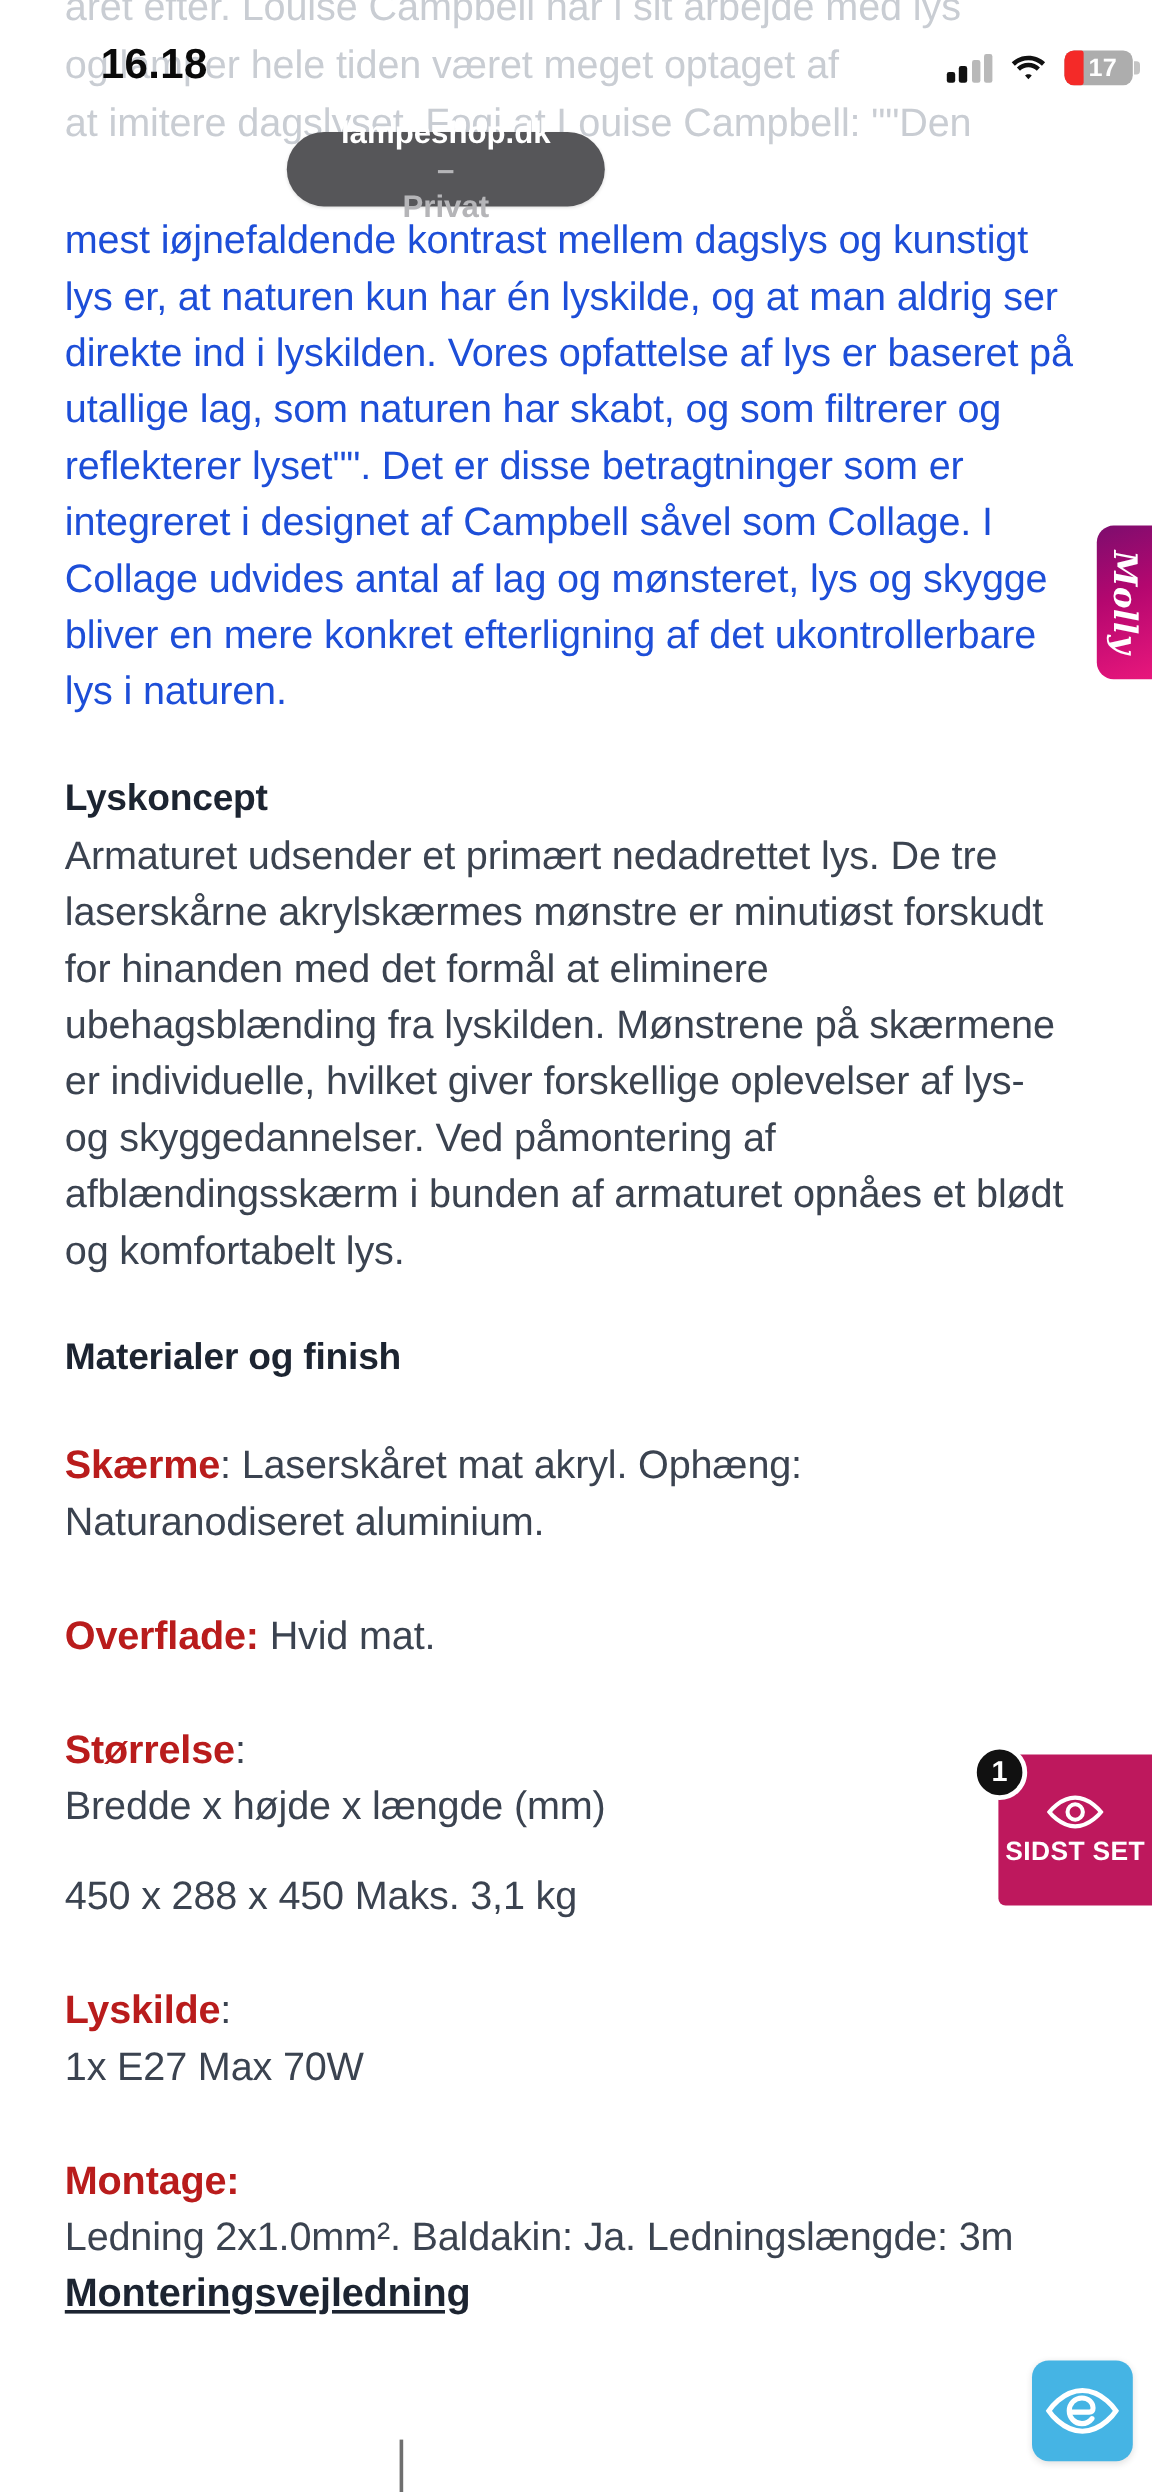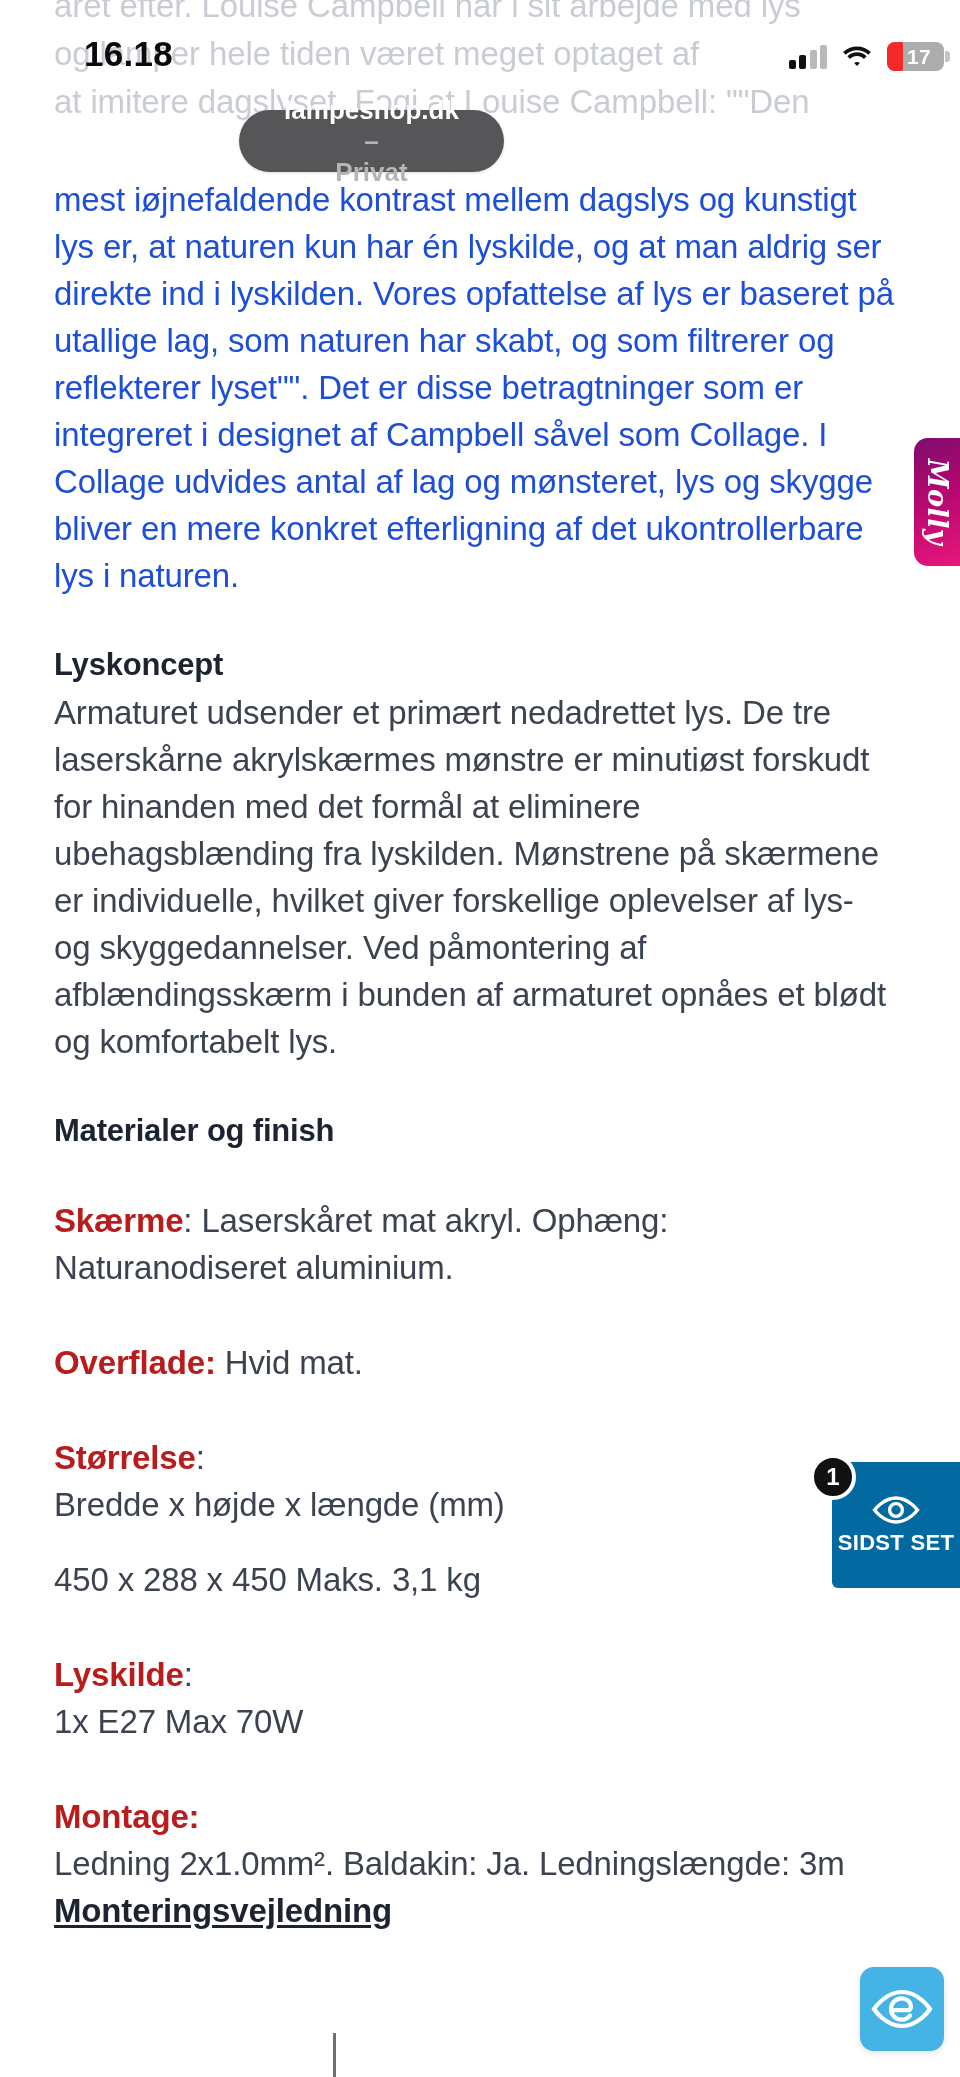--- a/index.html
+++ b/index.html
@@ -147,21 +147,21 @@
   
   .sidst-wrap {
     position:absolute;
     right:0; top:1462px;
     width:150px; height:126px;
     z-index:30;
   }
   .sidst-box {
     position:absolute; left:22px; top:0;
     width:128px; height:126px;
-    background:#0369a1;
+    background:#be185d;
     border-radius:6px 0 0 6px;
     display:flex; flex-direction:column;
     align-items:center; justify-content:center;
     gap:5px;
   }
   .sidst-box .eye-ic { width:52px; height:30px; }
   .sidst-box .cap {
     font-size:22px; font-weight:bold; color:#ffffff;
     letter-spacing:0.3px;
   }

